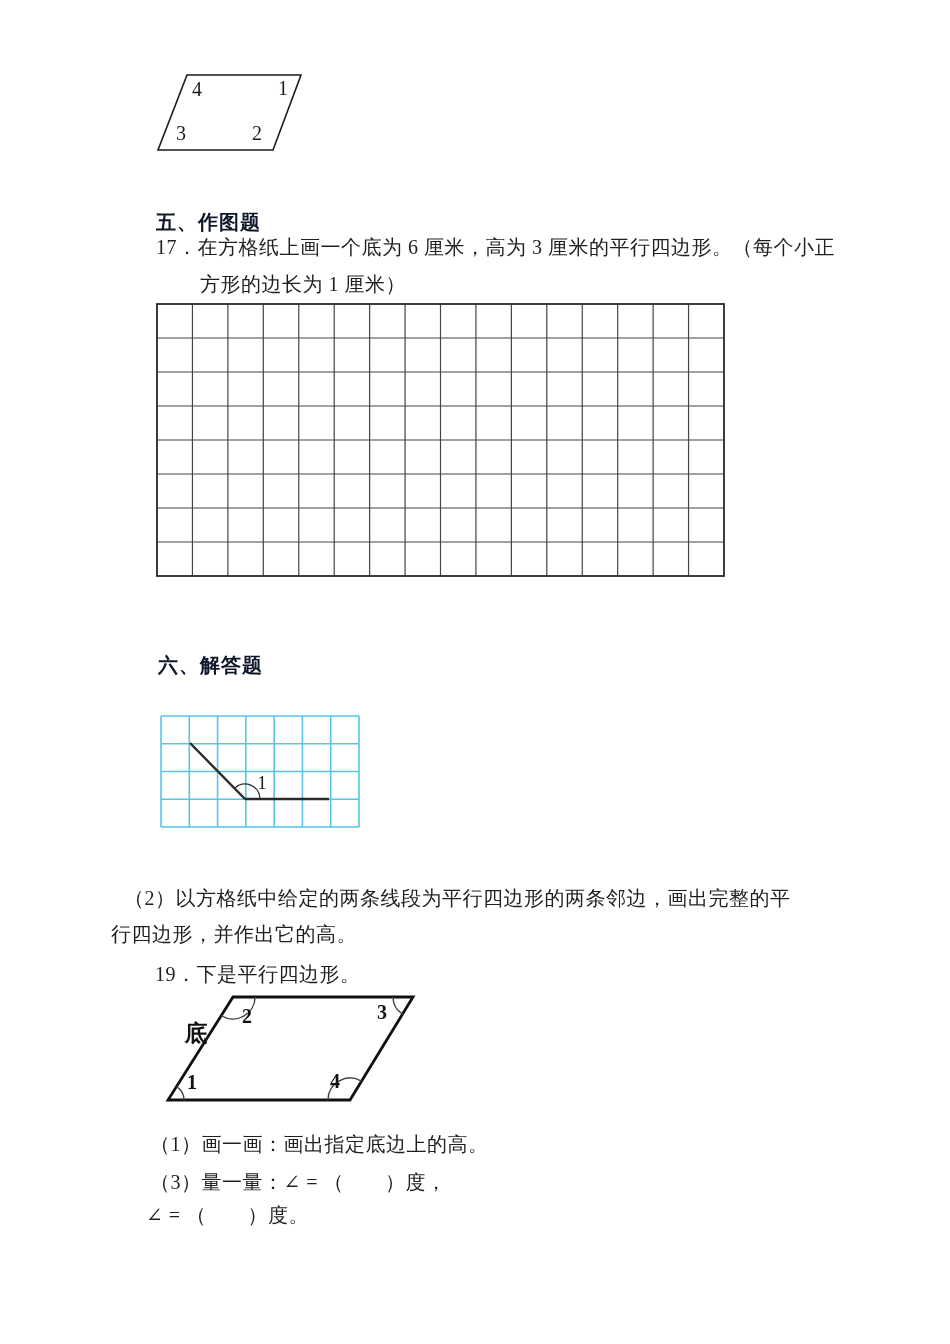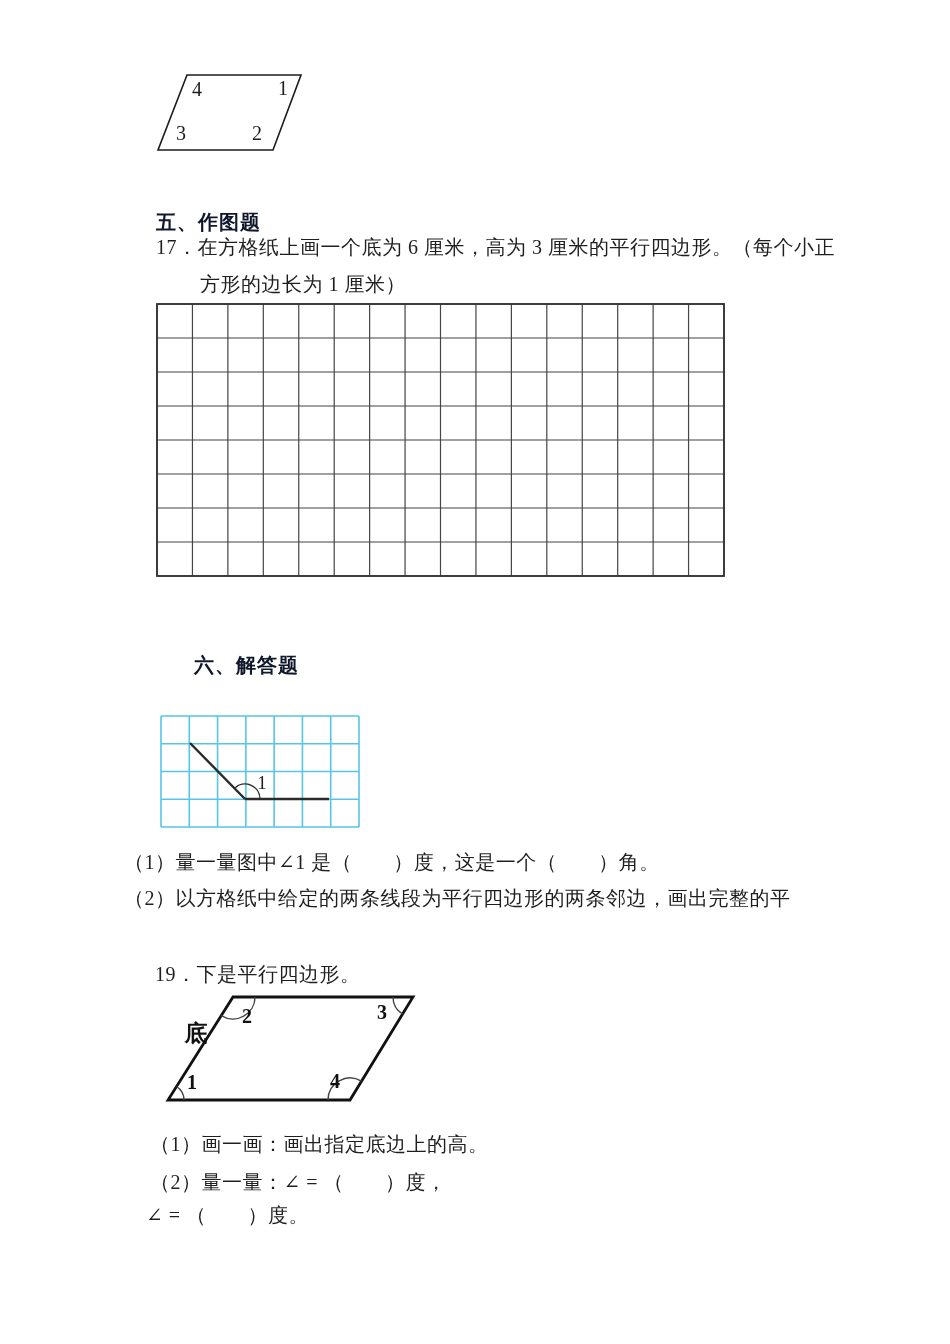--- a/index.html
+++ b/index.html
@@ -58,46 +58,46 @@
   <div class="txt hdr" style="left:156px;top:209px;">五、作图题</div>
 
   <div class="txt" style="left:156px;top:234px;">17．在方格纸上画一个底为 6 厘米，高为 3 厘米的平行四边形。（每个小正</div>
   <div class="txt" style="left:168px;top:271px;margin-left:32px;">方形的边长为 1 厘米）</div>
 
   <svg style="left:157px;top:304px;" width="567" height="272" viewBox="0 0 567 272">
       <path d="M0 0V272M35.44 0V272M70.88 0V272M106.31 0V272M141.75 0V272M177.19 0V272M212.63 0V272M248.06 0V272M283.5 0V272M318.94 0V272M354.38 0V272M389.81 0V272M425.25 0V272M460.69 0V272M496.13 0V272M531.56 0V272M567 0V272M0 0H567M0 34H567M0 68H567M0 102H567M0 136H567M0 170H567M0 204H567M0 238H567M0 272H567" stroke="#454545" stroke-width="1.2" fill="none"></path>
     <rect x="0" y="0" width="567" height="272" fill="none" stroke="#333333" stroke-width="1.8"></rect>
   </svg>
 
-  <div class="txt hdr" style="left:158px;top:652px;margin-left:36px;">六、解答题</div>
+  <div class="txt hdr" style="left:158px;top:652px;">六、解答题</div>
 
 
   <svg style="left:161px;top:716px;" width="198" height="111" viewBox="0 0 198 111">
       <path d="M0 0V111M28.29 0V111M56.57 0V111M84.86 0V111M113.14 0V111M141.43 0V111M169.71 0V111M198 0V111M0 0H198M0 27.75H198M0 55.5H198M0 83.25H198M0 111H198" stroke="#57c5e8" stroke-width="1.6" fill="none"></path>
     <path d="M84,83 L29,27" fill="none" stroke="#2b2b2b" stroke-width="2.4"></path>
     <path d="M84,83 L168,83" fill="none" stroke="#2b2b2b" stroke-width="2.4"></path>
     <path d="M99,83 A15,15 0 0 0 73.4,72.4" fill="none" stroke="#2b2b2b" stroke-width="1.4"></path>
     <text class="figtext" x="101" y="73" font-size="19" text-anchor="middle">1</text>
   </svg>
 
-  <div class="txt" style="left:124px;top:849px;">（1）量一量图中∠1 是（　　）度，这是一个（　　）角。</div>
   <div class="txt" style="left:124px;top:885px;text-align:center;">（2）以方格纸中给定的两条线段为平行四边形的两条邻边，画出完整的平</div>
+  <div class="txt" style="left:111px;top:921px;">行四边形，并作出它的高。</div>
 
   <div class="txt" style="left:155px;top:961px;">19．下是平行四边形。</div>
 
   <svg style="left:155px;top:985px;" width="280" height="130" viewBox="0 0 280 130">
     <polygon points="78,12 258,12 195,115 13,115" fill="none" stroke="#111111" stroke-width="2.8"></polygon>
     <path d="M100,12 A22,22 0 0 1 66.3,30.6" fill="none" stroke="#444" stroke-width="1.4"></path>
     <path d="M238,12 A20,20 0 0 0 247.6,29.1" fill="none" stroke="#444" stroke-width="1.4"></path>
     <path d="M29,115 A16,16 0 0 0 21.5,101.5" fill="none" stroke="#444" stroke-width="1.4"></path>
     <path d="M173,115 A22,22 0 0 1 206.5,96.2" fill="none" stroke="#444" stroke-width="1.4"></path>
     <text class="base-label" x="41" y="56" font-size="23" text-anchor="middle">底</text>
     <text class="figtext-bold" x="92" y="38" font-size="20" text-anchor="middle">2</text>
     <text class="figtext-bold" x="227" y="34" font-size="20" text-anchor="middle">3</text>
     <text class="figtext-bold" x="37" y="104" font-size="20" text-anchor="middle">1</text>
     <text class="figtext-bold" x="180" y="103" font-size="20" text-anchor="middle">4</text>
   </svg>
 
   <div class="txt" style="left:150px;top:1131px;">（1）画一画：画出指定底边上的高。</div>
-  <div class="txt" style="left:150px;top:1169px;">（2）量一量：∠ = （　　）度，</div>
+  <div class="txt" style="left:150px;top:1169px;">（3）量一量：∠ = （　　）度，</div>
   <div class="txt" style="left:146px;top:1202px;">∠ = （　　）度。</div>
 
 </div>
 
 </body></html>

